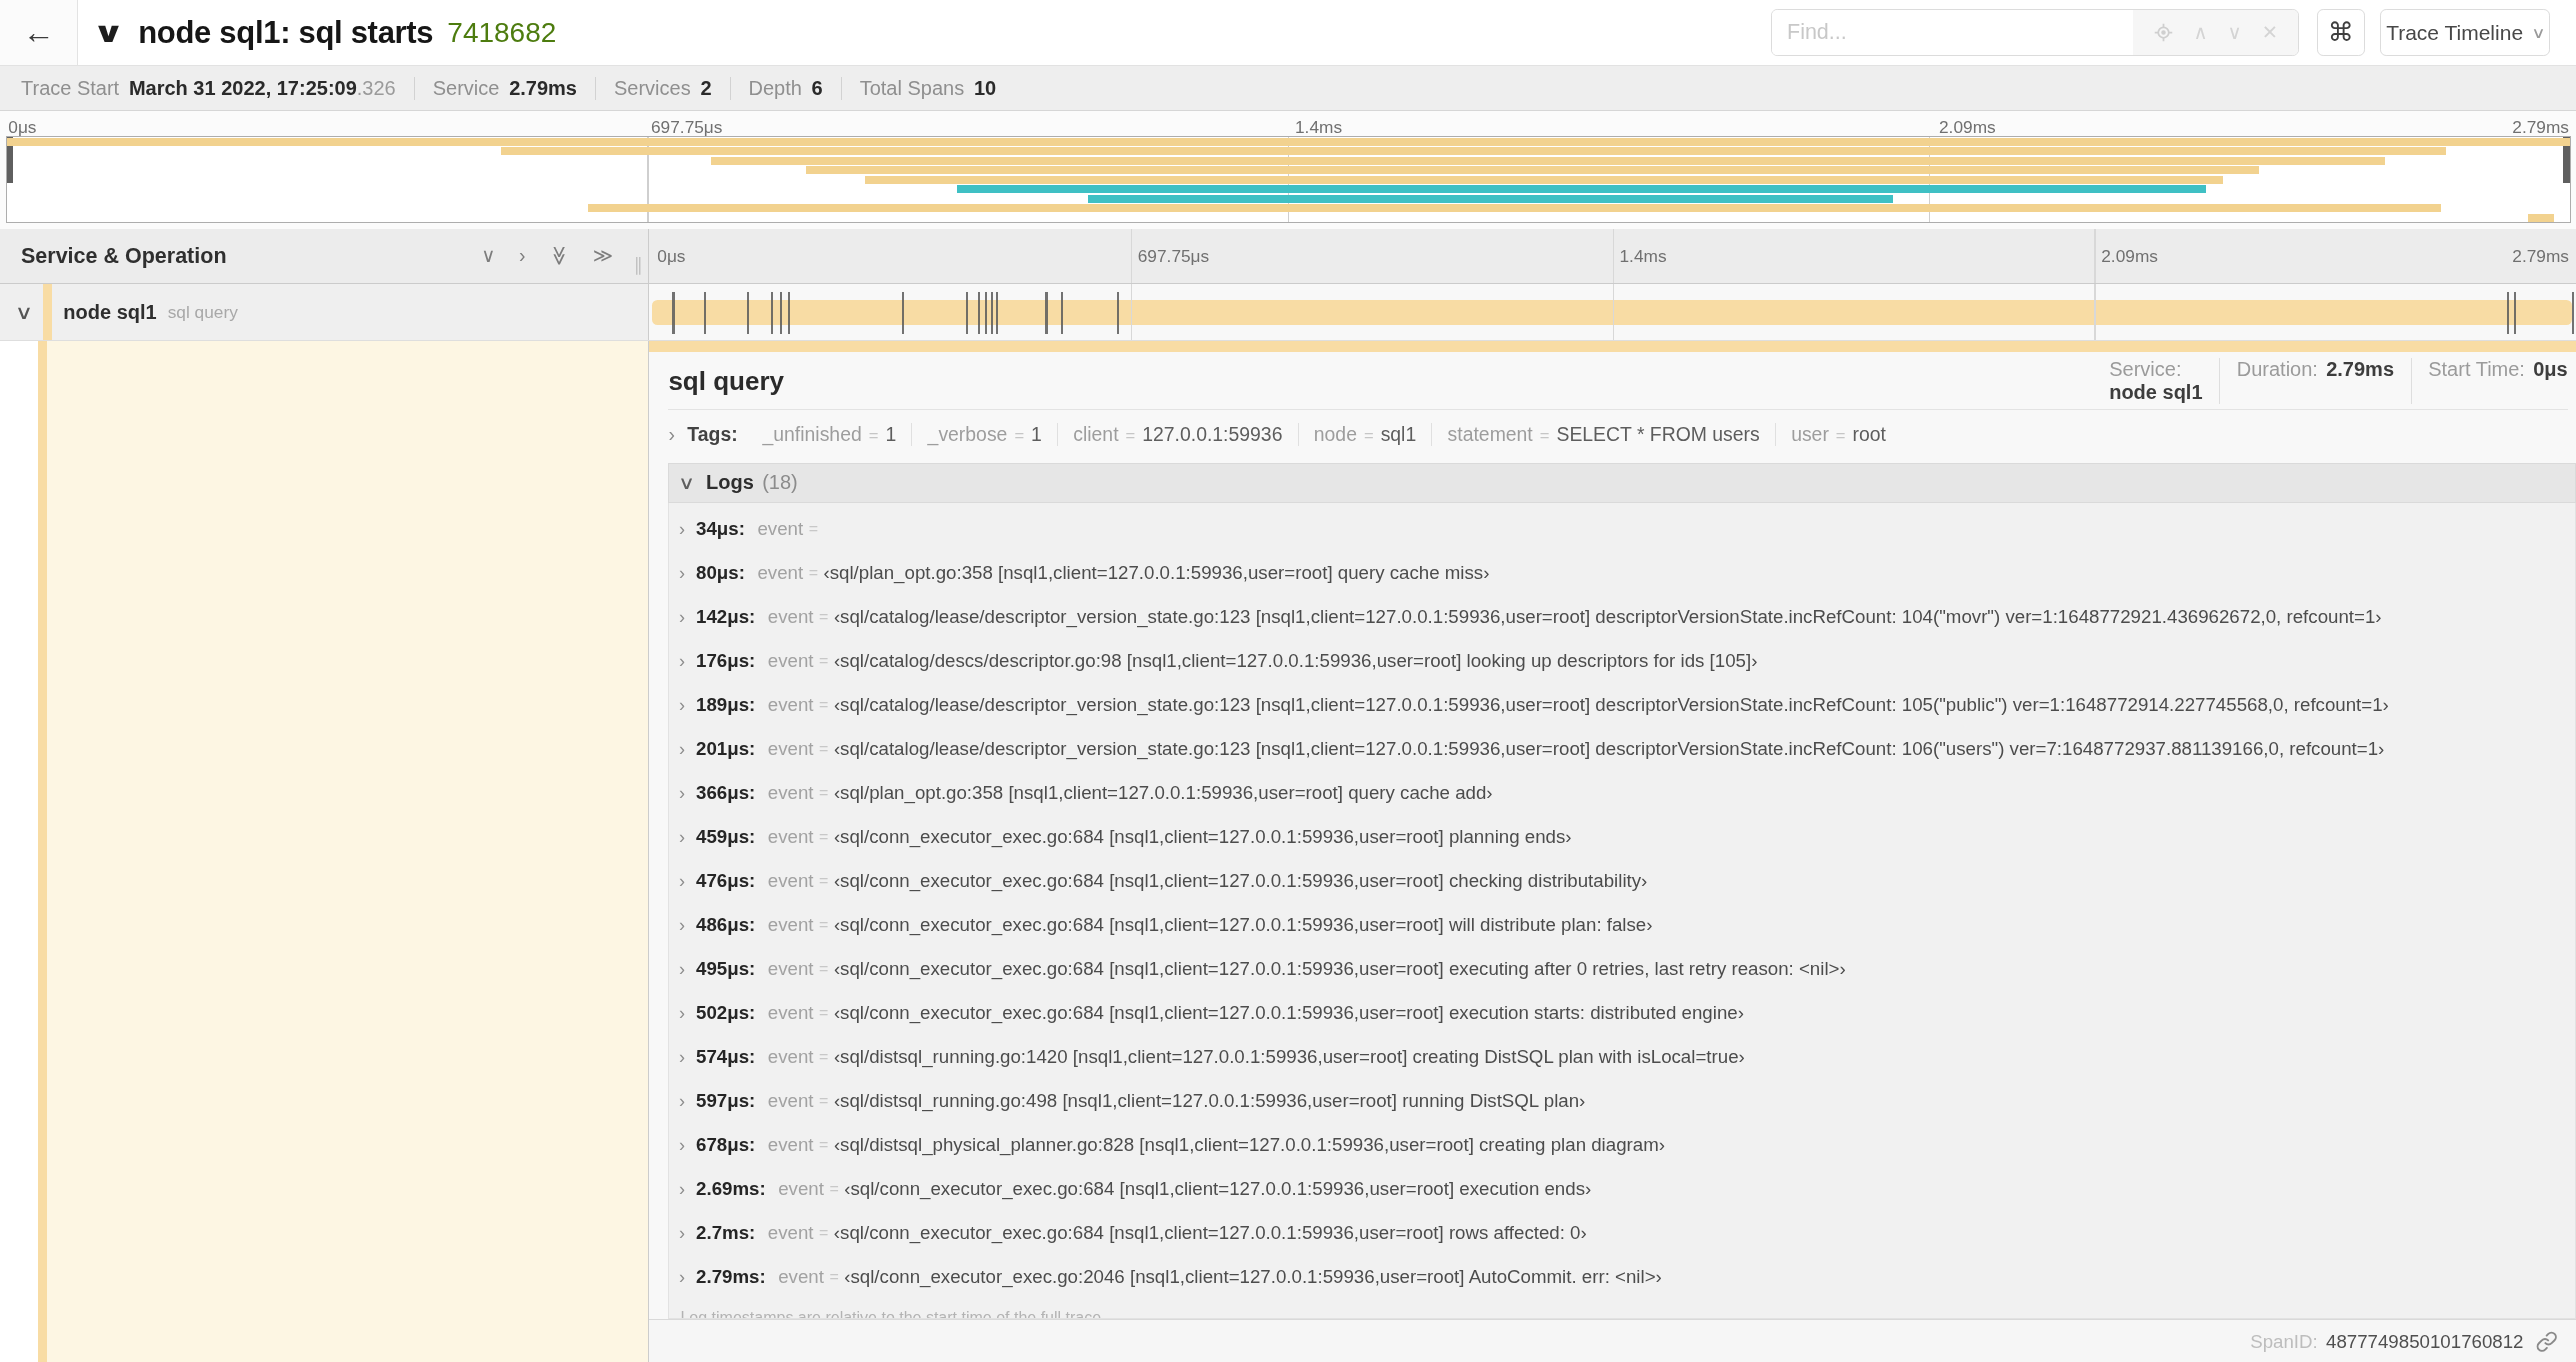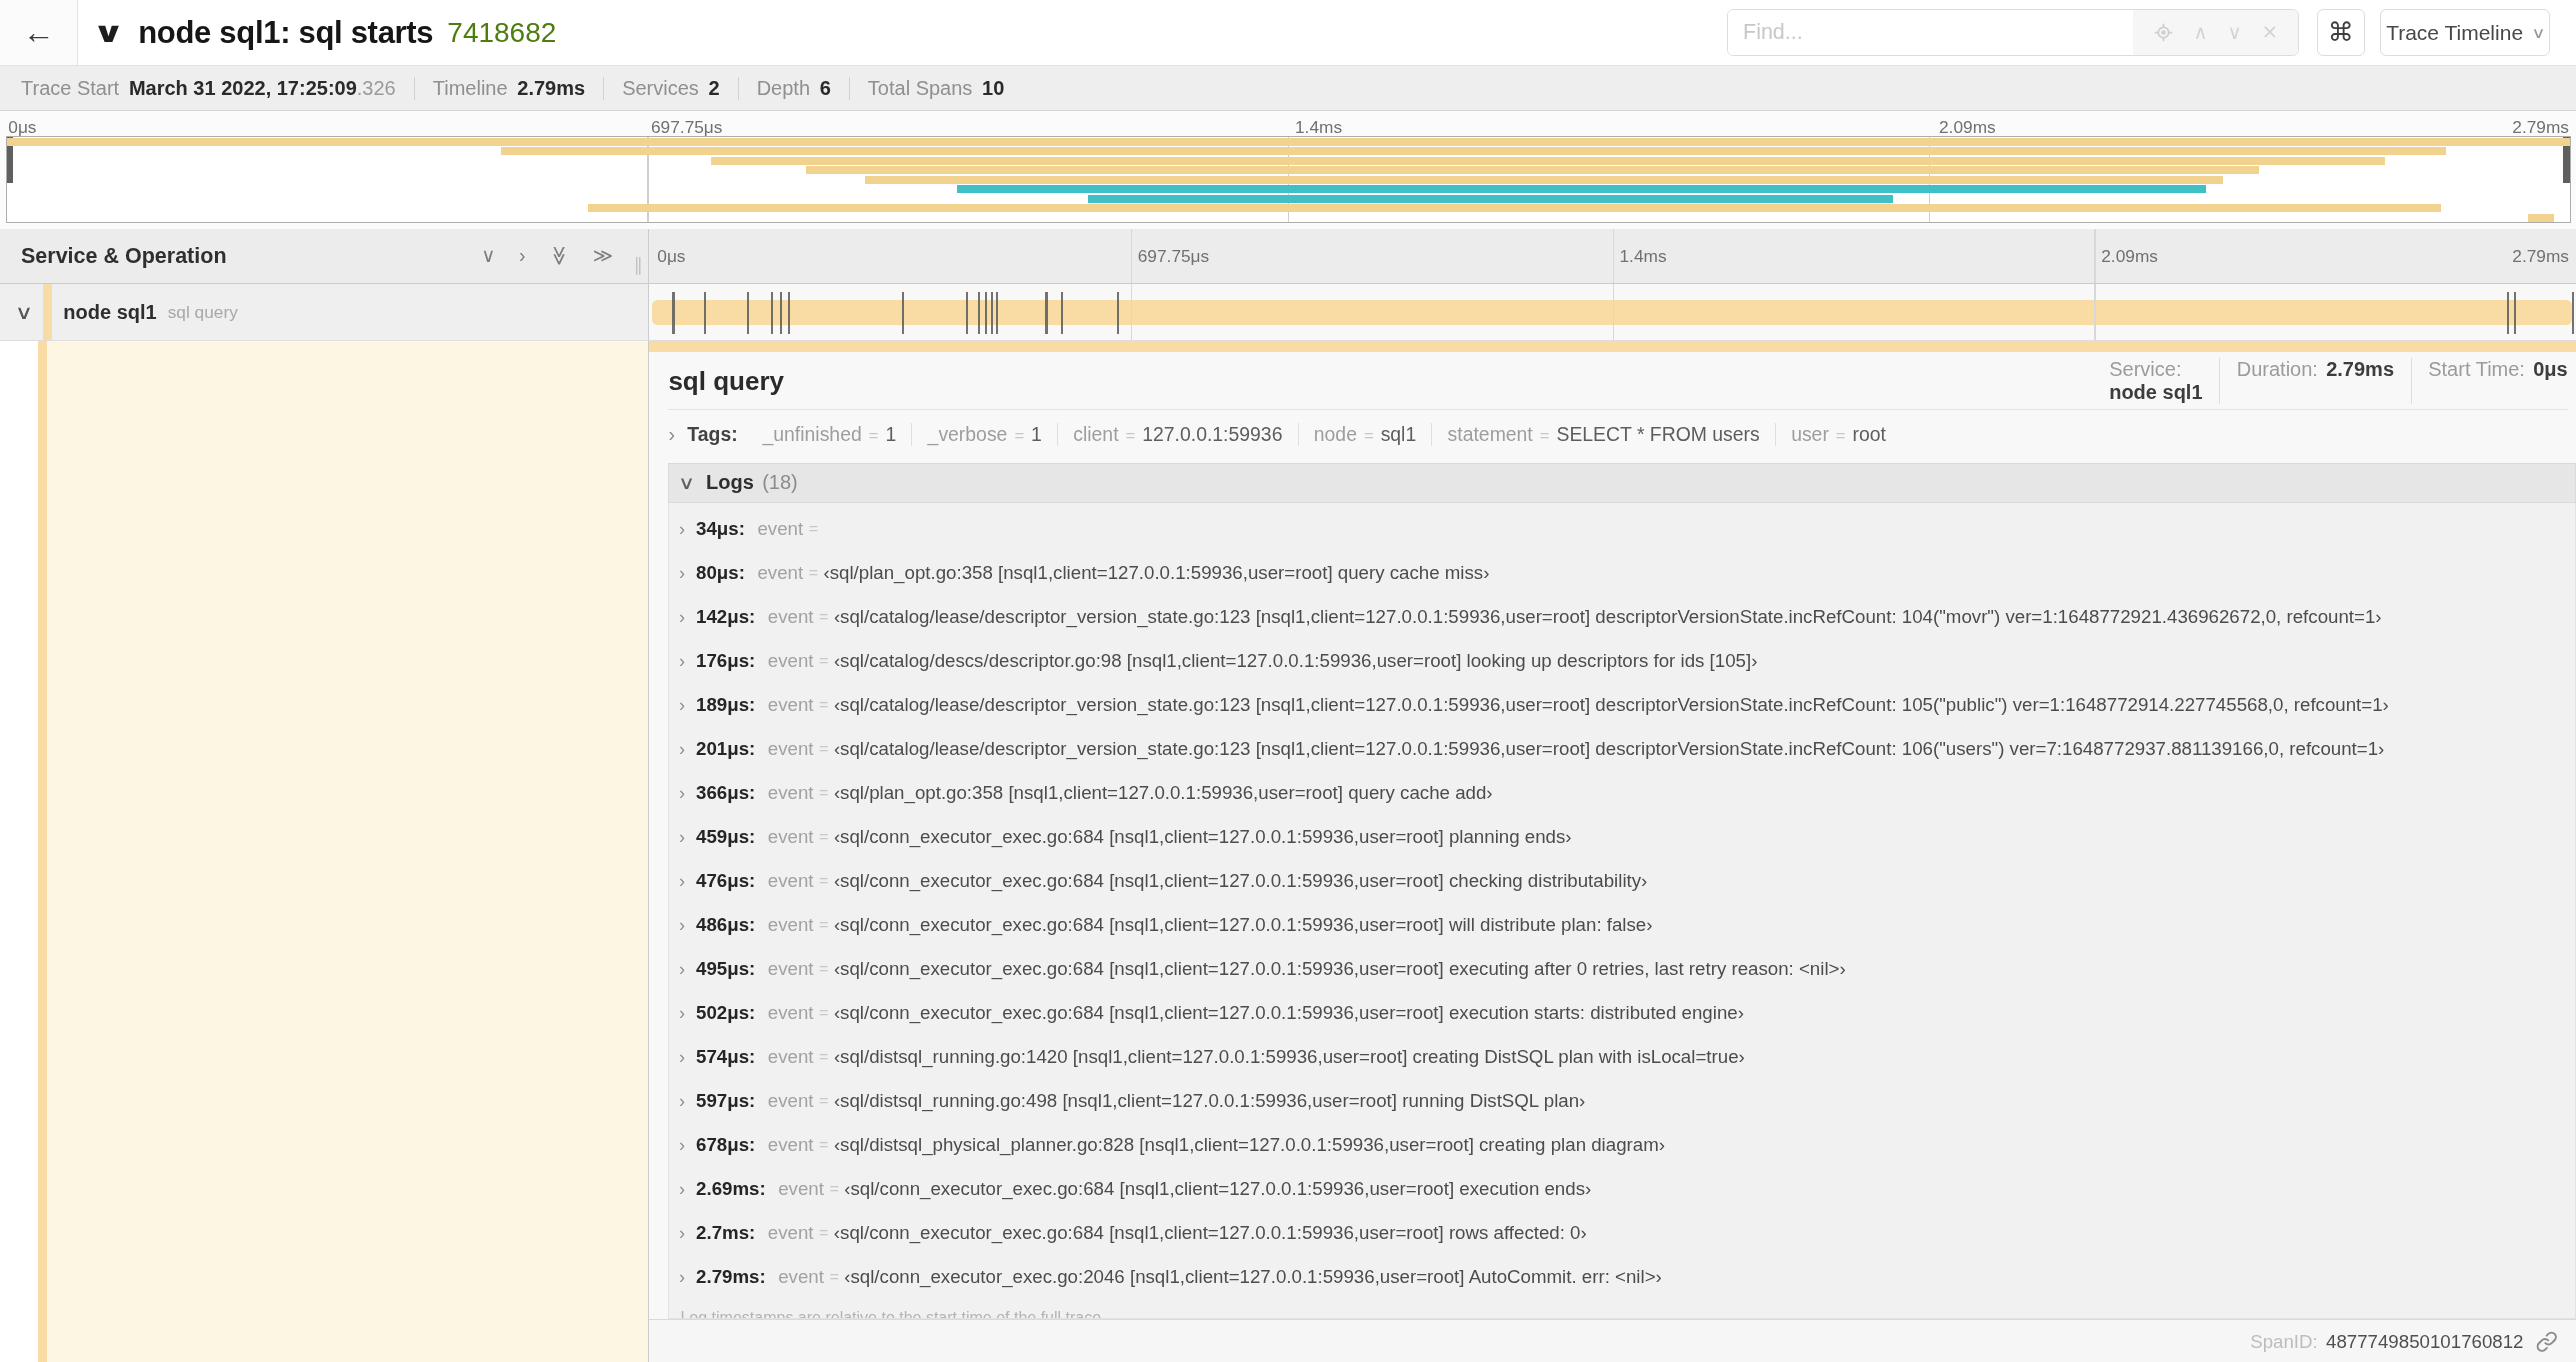--- a/index.html
+++ b/index.html
@@ -10,21 +10,21 @@
   
   .hdr { display:flex; align-items:center; height:65px; background:#fff; }
   .back-cell { width:78px; height:100%; display:flex; align-items:center; justify-content:center;
                border-right:1.4px solid #e3e3e3; background:#fbfbfb; cursor:pointer; }
   .back-cell span { font-size:32px; color:#3c3c3c; }
   .hdr-title-wrap { display:flex; align-items:center; padding-left:19.4px; flex:1; min-width:0; }
   .hdr-chevron { font-size:28px; color:#1d1d1d; font-weight:bold; transform:scaleX(1.45); margin-right:18px; cursor:pointer; }
   .hdr-title { font-size:31px; font-weight:bold; color:#161616; letter-spacing:-0.3px; white-space:nowrap; }
   .hdr-traceid { font-size:28px; color:#4d7c0f; margin-left:14px; font-weight:normal; }
   .hdr-right { display:flex; align-items:center; margin-right:26px; }
-  .find-group { display:flex; align-items:stretch; width:572px; height:47px; border:1.4px solid #dcdcdc;
+  .find-group { display:flex; align-items:stretch; width:528px; height:47px; border:1.4px solid #dcdcdc;
                 border-radius:6.2px; overflow:hidden; background:#fff; }
   .find-input { flex:1; border:none; outline:none; font-size:21.5px; padding:0 15.2px; color:#444; background:#fff;
                 font-family:inherit; }
   .find-input::placeholder { color:#c8c8c8; }
   .find-icons { width:165px; background:#f6f6f6; display:flex; align-items:center; justify-content:space-evenly; }
   .find-icons .fi { color:#d4d4d4; font-size:19.4px; line-height:1; cursor:pointer; display:flex; align-items:center; }
   .btn { height:47px; border:1.4px solid #dcdcdc; border-radius:6.2px; background:#fff; display:flex;
          align-items:center; justify-content:center; cursor:pointer; }
   .btn-cmd { width:48px; margin-left:18px; font-size:26px; color:#3f3f3f; }
   .btn-view { width:170px; margin-left:15.2px; font-size:21px; color:#484848; }
@@ -163,21 +163,21 @@
       </div>
     </div>
   </div>
 
   <div class="stats" id="stats-bar">
       <span class="stat-item">
         <span class="stat-label">Trace Start</span>
         <span class="stat-value">March 31 2022, 17:25:09<span class="stat-muted">.326</span></span>
       </span>
       <span class="stat-item">
-        <span class="stat-label">Timeline</span>
+        <span class="stat-label">Service</span>
         <span class="stat-value">2.79ms</span>
       </span>
       <span class="stat-item">
         <span class="stat-label">Services</span>
         <span class="stat-value">2</span>
       </span>
       <span class="stat-item">
         <span class="stat-label">Depth</span>
         <span class="stat-value">6</span>
       </span>

